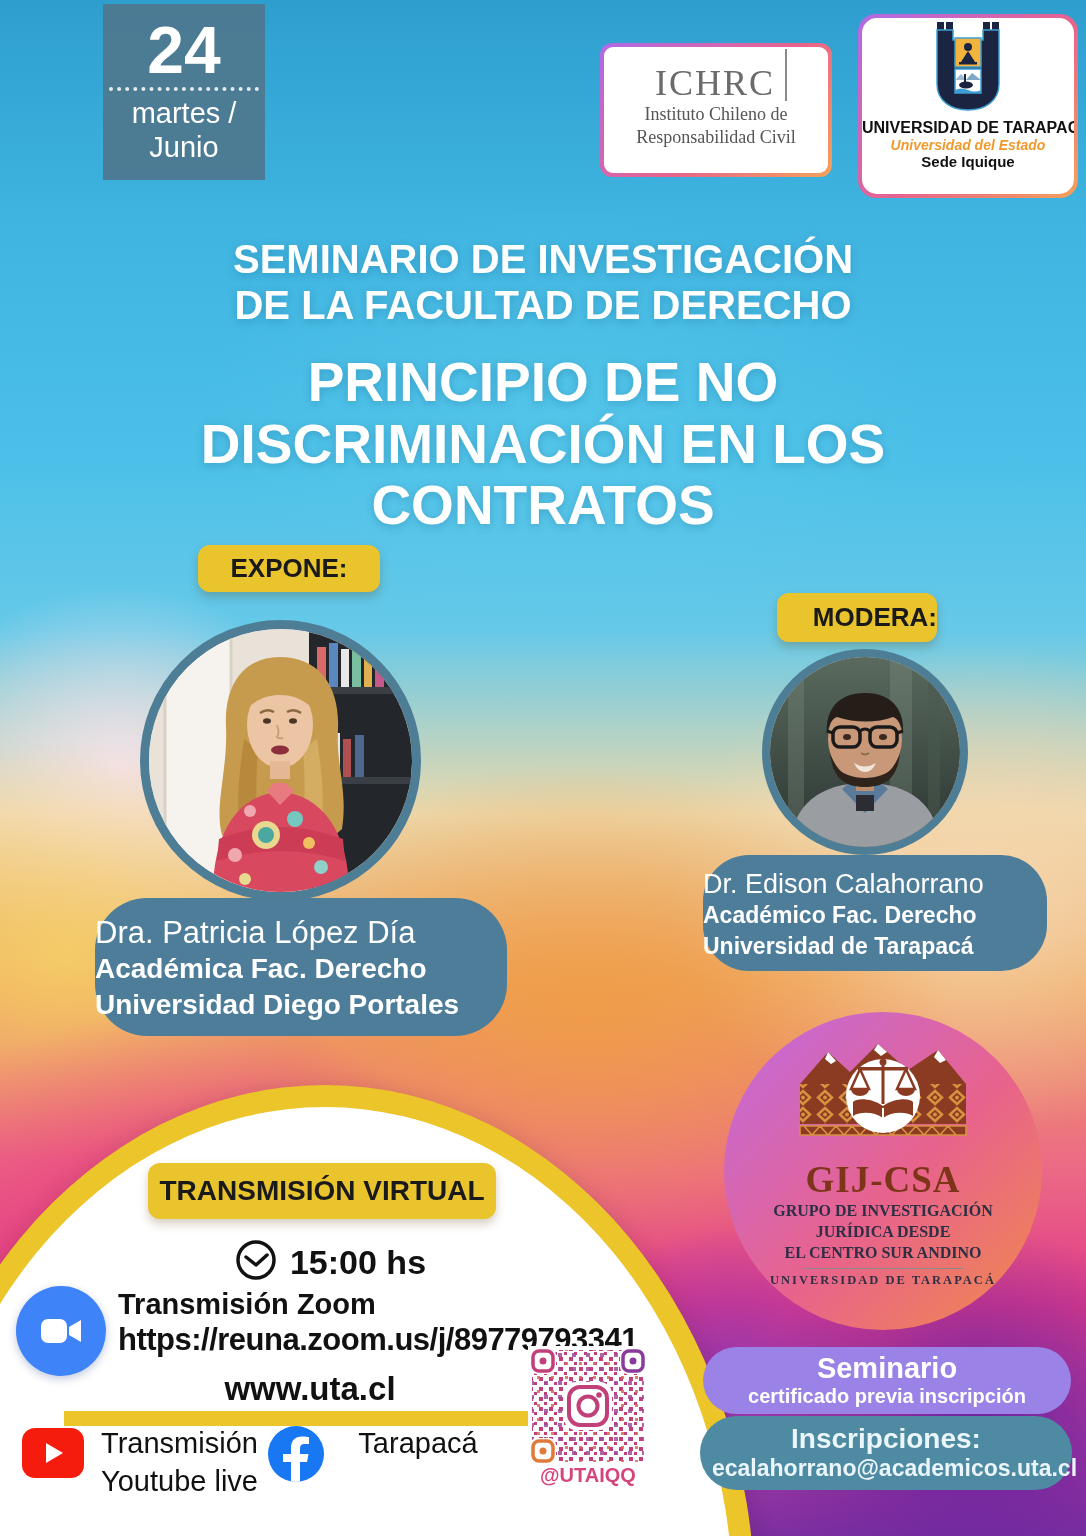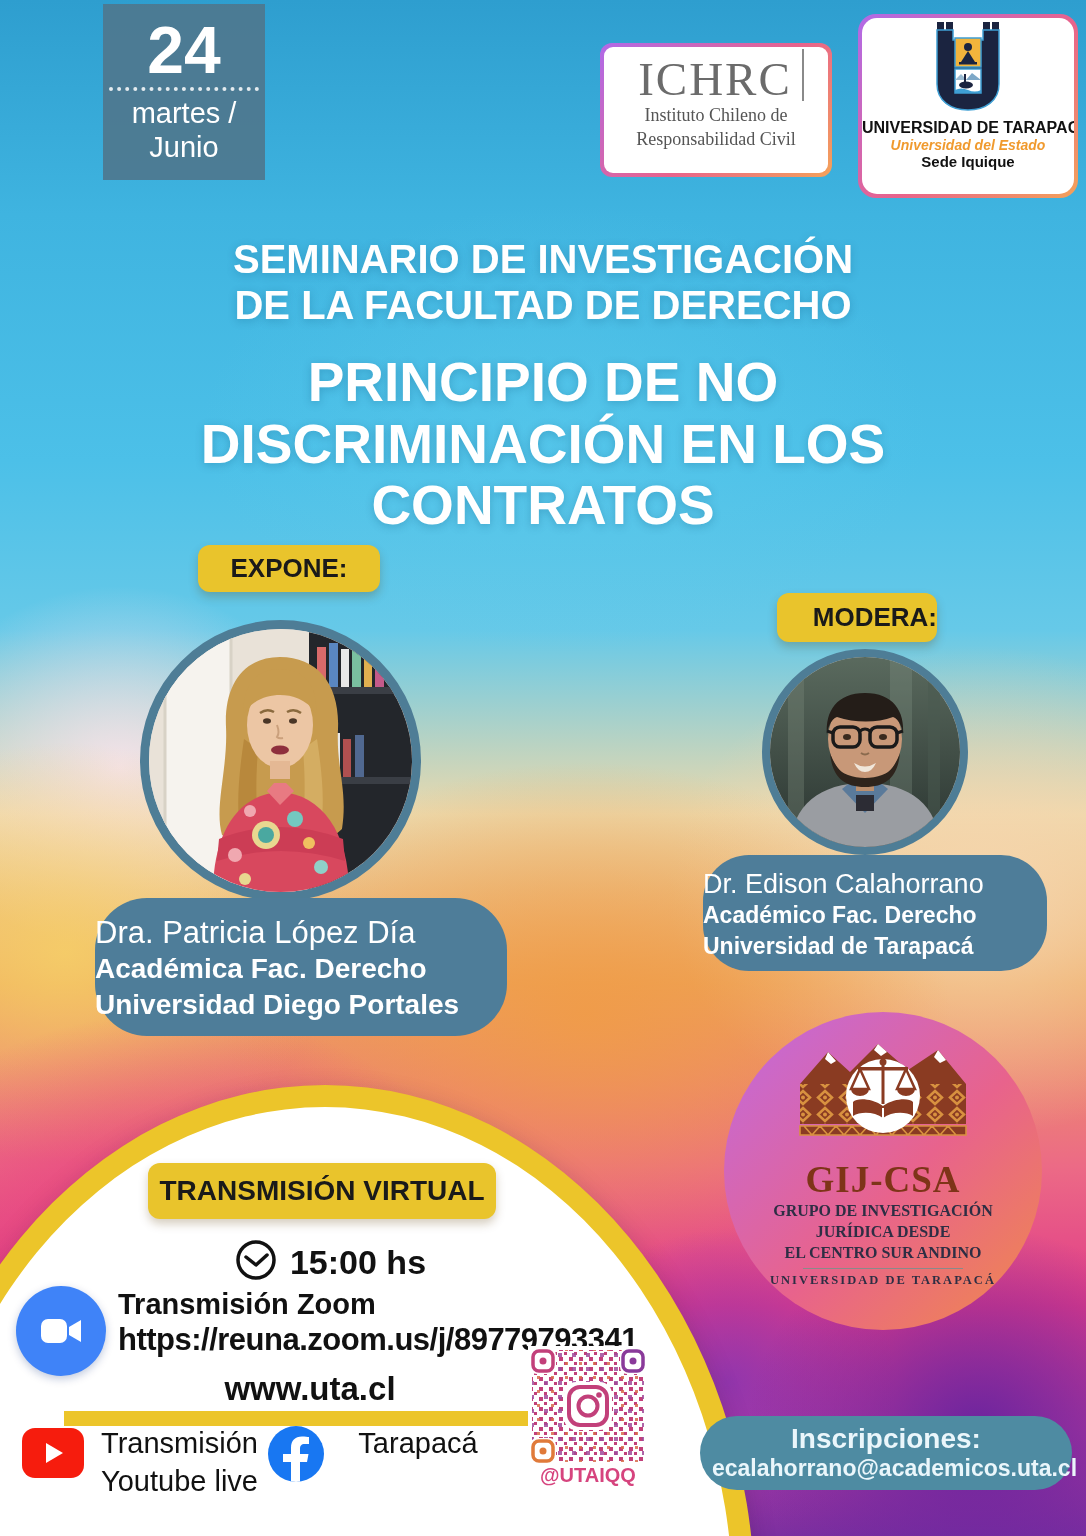--- a/index.html
+++ b/index.html
@@ -22,21 +22,21 @@
   .date-badge{left:103px;top:4px;width:162px;height:176px;background:rgba(78,119,142,.92);
     color:#fff;text-align:center;z-index:3;}
   .date-day{font-size:66px;font-weight:800;line-height:1.05;margin-top:12px;}
   .date-dots{width:150px;margin:2px auto 6px;border-top:4px dotted rgba(255,255,255,.85);}
   .date-sub{font-size:29px;font-weight:300;line-height:1.15;}
   
   .gwrap{background:linear-gradient(135deg,#b06ae8,#e8638c 55%,#f4a259);padding:4px;z-index:3;}
   .gwrap .inner{background:#fff;width:100%;height:100%;box-sizing:border-box;}
   .ichrc{left:600px;top:43px;width:224px;height:126px;border-radius:12px;}
   .ichrc .inner{border-radius:9px;text-align:center;padding-top:2px;}
-  .ichrc-acr{font-family:"Liberation Serif",serif;font-size:47px;color:#6b6b6b;letter-spacing:2px;line-height:1.05;display:inline-block;margin-left:10px;}
+  .ichrc-acr{font-family:"Liberation Serif",serif;font-size:36px;color:#6b6b6b;letter-spacing:2px;line-height:1.05;display:inline-block;margin-left:10px;}
   .ichrc-bar{display:inline-block;width:2px;height:52px;background:#8a8a8a;margin-left:10px;vertical-align:-6px;}
   .ichrc-l{font-family:"Liberation Serif",serif;font-size:18px;color:#555;line-height:1.3;}
   .uta-box{left:858px;top:14px;width:212px;height:176px;border-radius:18px;}
   .uta-box .inner{border-radius:15px;text-align:center;padding-top:4px;overflow:hidden;}
   .uta-name{font-size:16px;font-weight:800;color:#111;white-space:nowrap;margin-top:1px;}
   .uta-estado{font-size:14px;font-weight:700;font-style:italic;color:#f09a2e;}
   .uta-sede{font-size:15px;font-weight:700;color:#111;}
   
   .kicker{left:0;top:236px;width:100%;text-align:center;color:#fff;font-weight:800;
     font-size:40px;line-height:1.16;text-shadow:0 2px 8px rgba(0,70,110,.25);z-index:2;}
@@ -343,19 +343,23 @@
       <rect x="5" y="95" width="20" height="20" rx="6" fill="none" stroke="#e07a3a" stroke-width="3.5"></rect>
       <circle cx="15" cy="105" r="3.5" fill="#e07a3a"></circle>
       <rect x="36" y="36" width="48" height="48" rx="12" fill="#fff"></rect>
       <rect x="41" y="41" width="38" height="38" rx="11" fill="none" stroke="#c2407a" stroke-width="4"></rect>
       <circle cx="60" cy="60" r="9.5" fill="none" stroke="#c2407a" stroke-width="4"></circle>
       <circle cx="71" cy="49" r="2.8" fill="#c2407a"></circle>
     </svg>
   </div>
   <div class="abs qr-handle">@UTAIQQ</div>
 
+  <div class="abs seminar-pill">
+    <div class="t1">Seminario</div>
+    <div class="t2">certificado previa inscripción</div>
+  </div>
 
   <div class="abs insc-pill">
     <div class="t1">Inscripciones:</div>
     <div class="t2">ecalahorrano@academicos.uta.cl</div>
   </div>
 
 </div>
 
 </body></html>

